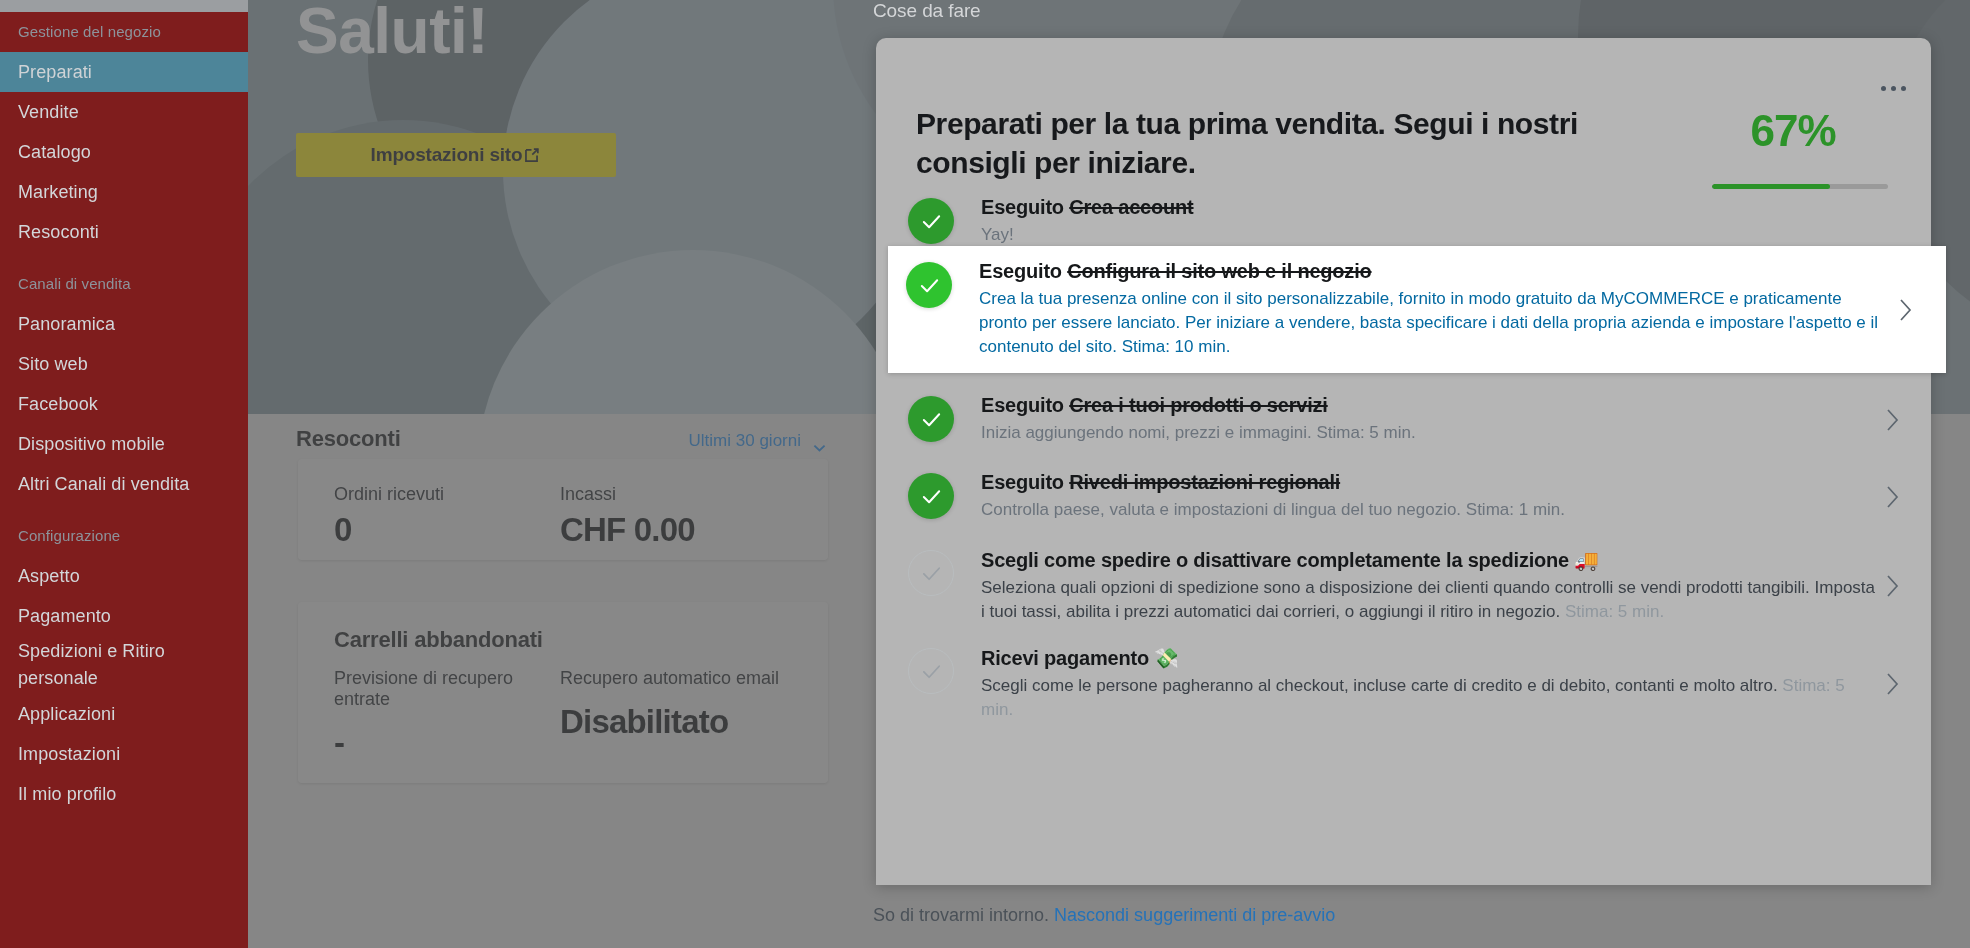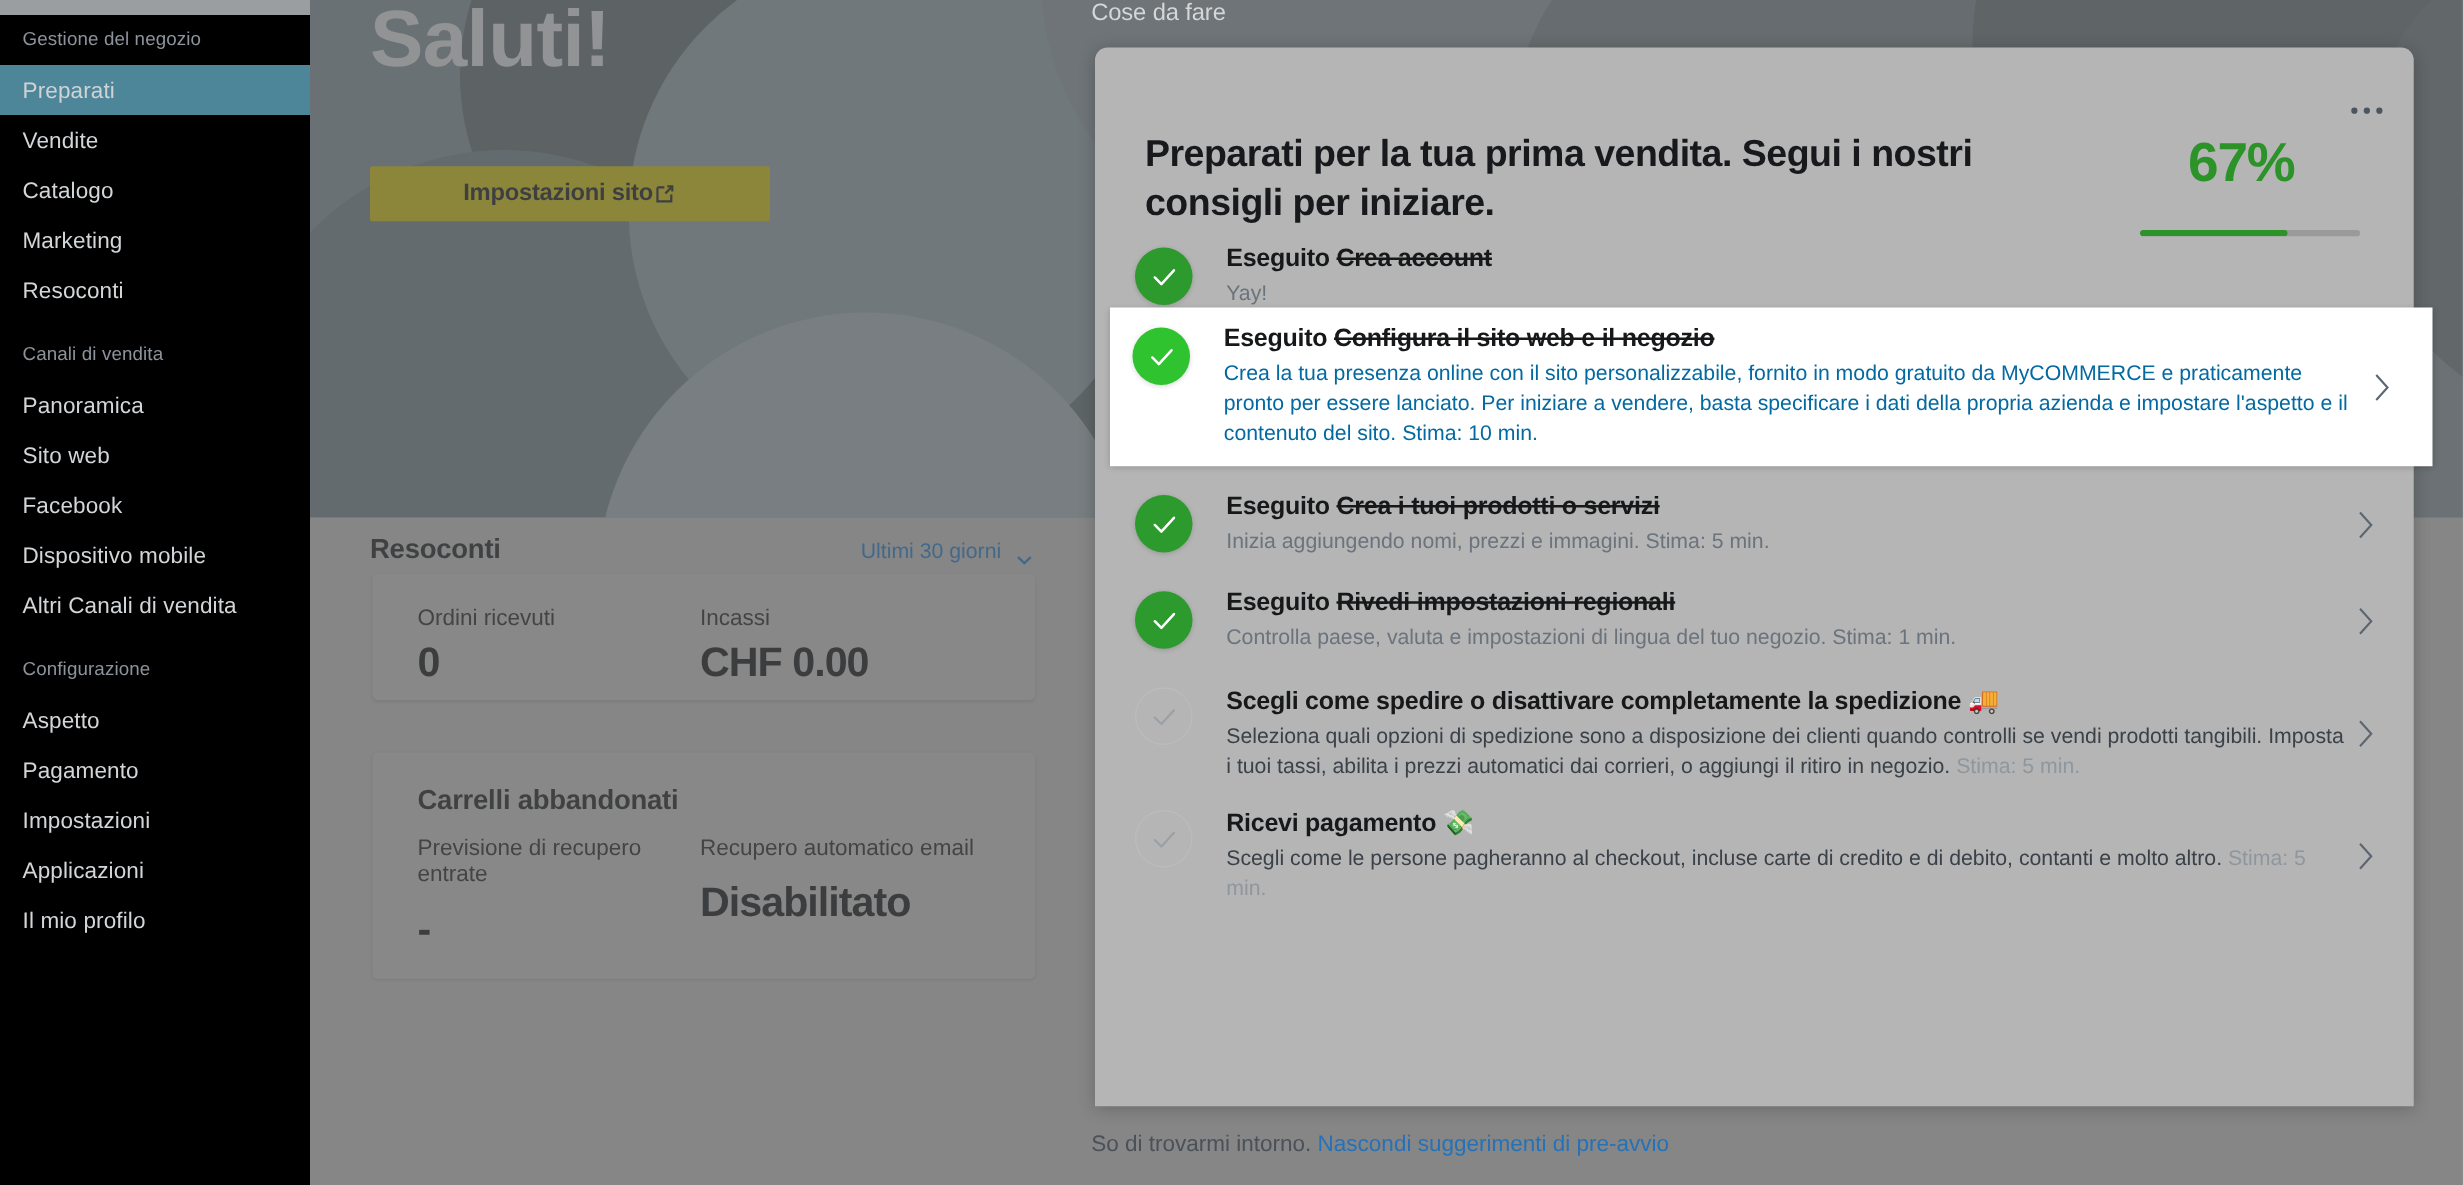--- a/index.html
+++ b/index.html
@@ -7,21 +7,21 @@
     width: 1970px; height: 948px;
     font-family: "Liberation Sans", sans-serif;
     overflow: hidden;
     background: #8f8f8f;
   }
   #root { position: relative; width: 1970px; height: 948px; overflow: hidden; }
 
   
   #sidebar {
     position: absolute; left: 0; top: 0; width: 248px; height: 948px;
-    background: #000000; z-index: 60;
+    background: #7f1d1d; z-index: 60;
   }
   #sidebar-topbar {
     position: absolute; left: 0; top: 0; width: 248px; height: 12px;
     background: #9b9ea1;
   }
   .side-section {
     color: #8d939b; font-size: 15px; font-weight: 400;
     padding: 0 0 0 18px; height: 20px; line-height: 20px; letter-spacing: .1px;
   }
   .side-item {
@@ -246,22 +246,23 @@
       <div class="side-item"><span>Sito web</span></div>
       <div class="side-item"><span>Facebook</span></div>
       <div class="side-item"><span>Dispositivo mobile</span></div>
       <div class="side-item"><span>Altri Canali di vendita</span></div>
 
       <div class="sp-22"></div>
       <div class="side-section">Configurazione</div>
       <div class="sp-10"></div>
       <div class="side-item"><span>Aspetto</span></div>
       <div class="side-item"><span>Pagamento</span></div>
+      <div class="side-item two-line"><span>Spedizioni e Ritiro personale</span></div>
+      <div class="side-item"><span>Applicazioni</span></div>
       <div class="side-item"><span>Impostazioni</span></div>
-      <div class="side-item"><span>Applicazioni</span></div>
       <div class="side-item"><span>Il mio profilo</span></div>
     </div>
   </div>
 
   <div id="todo-wrap">
     <div id="todo-label">Cose da fare</div>
 
     <div id="todo-card">
       <div id="kebab">
           <i></i>

